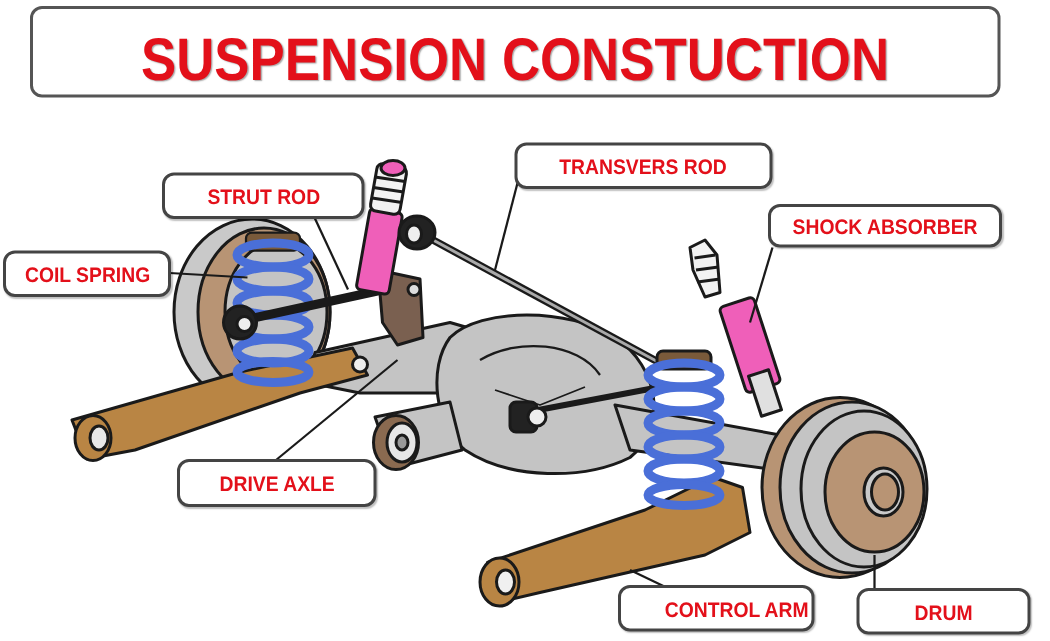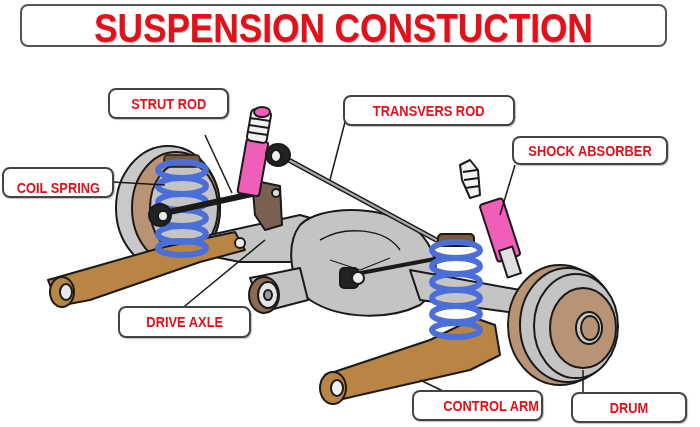--- a/index.html
+++ b/index.html
@@ -1,20 +1,20 @@
 <!DOCTYPE html>
 <html><head>
 <meta charset="utf-8">
 <style>
   html, body { margin: 0; padding: 0; background: #ffffff; }
   body { width: 700px; height: 427px; position: relative; overflow: hidden; font-family: "Liberation Sans", "DejaVu Sans", sans-serif; }
   .title-box {
-    position: absolute; left: 20px; top: 4px; width: 647px; height: 43px;
+    position: absolute; left: 20px; top: 4px; width: 647px; height: 61px;
     border: 2px solid #555; border-radius: 8px; background: #fff; box-sizing: border-box;
-    display: flex; align-items: flex-start; justify-content: center;
+    display: flex; align-items: flex-end; justify-content: center;
   }
   .title-text {
     color: #e3101a; font-weight: bold; font-size: 40px; letter-spacing: 0px;
     text-shadow: 1px 1px 1px rgba(0,0,0,0.35);
     transform: scaleX(0.88);
   }
   .callout {
     position: absolute; box-sizing: border-box; background: #fff;
     border: 2px solid #444; border-radius: 8px;
     display: flex; align-items: center; justify-content: center;
@@ -138,25 +138,25 @@
     <line x1="180" y1="310" x2="265" y2="240"></line>
     <line x1="445" y1="392" x2="420" y2="380"></line>
     <line x1="583" y1="392" x2="583" y2="370"></line>
   </g>
 </svg>
 
 <div class="title-box">
   <span class="title-text">SUSPENSION CONSTUCTION</span>
 </div>
 
-<div class="callout" style="left:108px;top:88px;width:121px;height:31px;text-align:center;">
+<div class="callout" style="left:108px;top:115px;width:135px;height:31px;text-align:center;">
   <span>STRUT ROD</span>
 </div>
 
-<div class="callout" style="left:2px;top:167px;width:112px;height:31px;align-items:flex-end;">
+<div class="callout" style="left:2px;top:167px;width:112px;height:31px;">
   <span>COIL SPRING</span>
 </div>
 
 <div class="callout" style="left:343px;top:95px;width:172px;height:31px;">
   <span>TRANSVERS ROD</span>
 </div>
 
 <div class="callout" style="left:512px;top:136px;width:156px;height:29px;">
   <span>SHOCK ABSORBER</span>
 </div>

